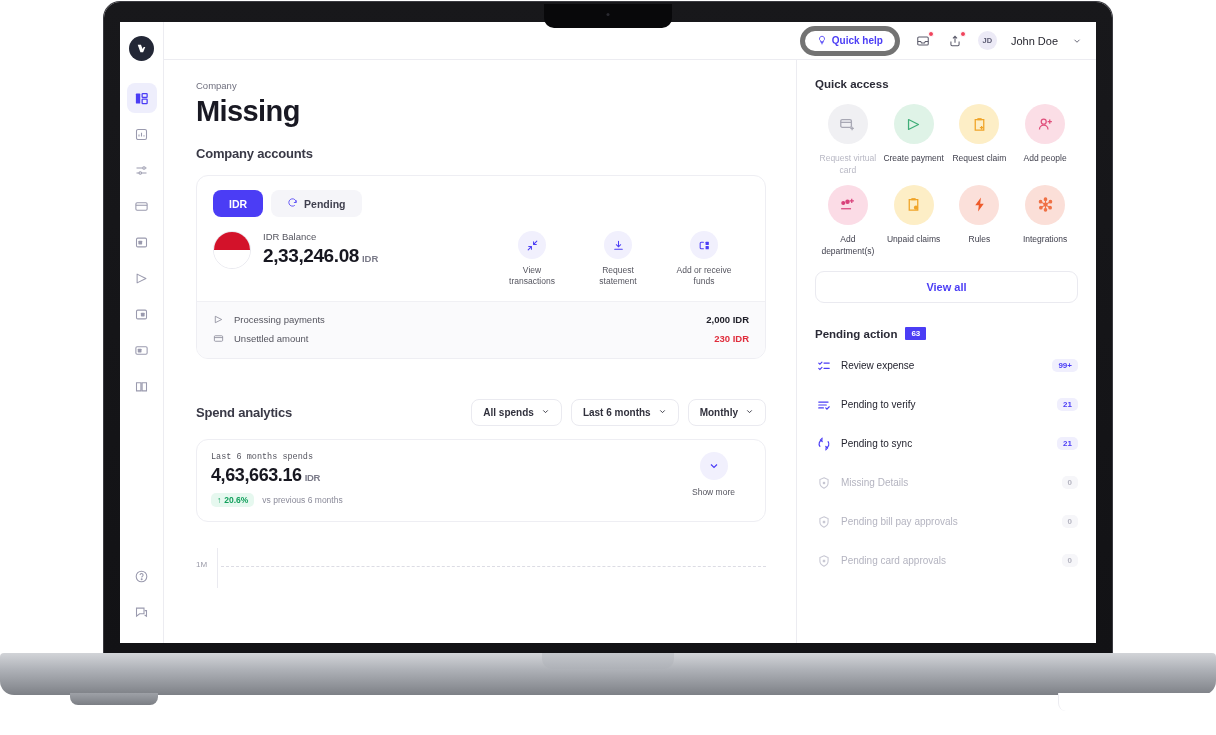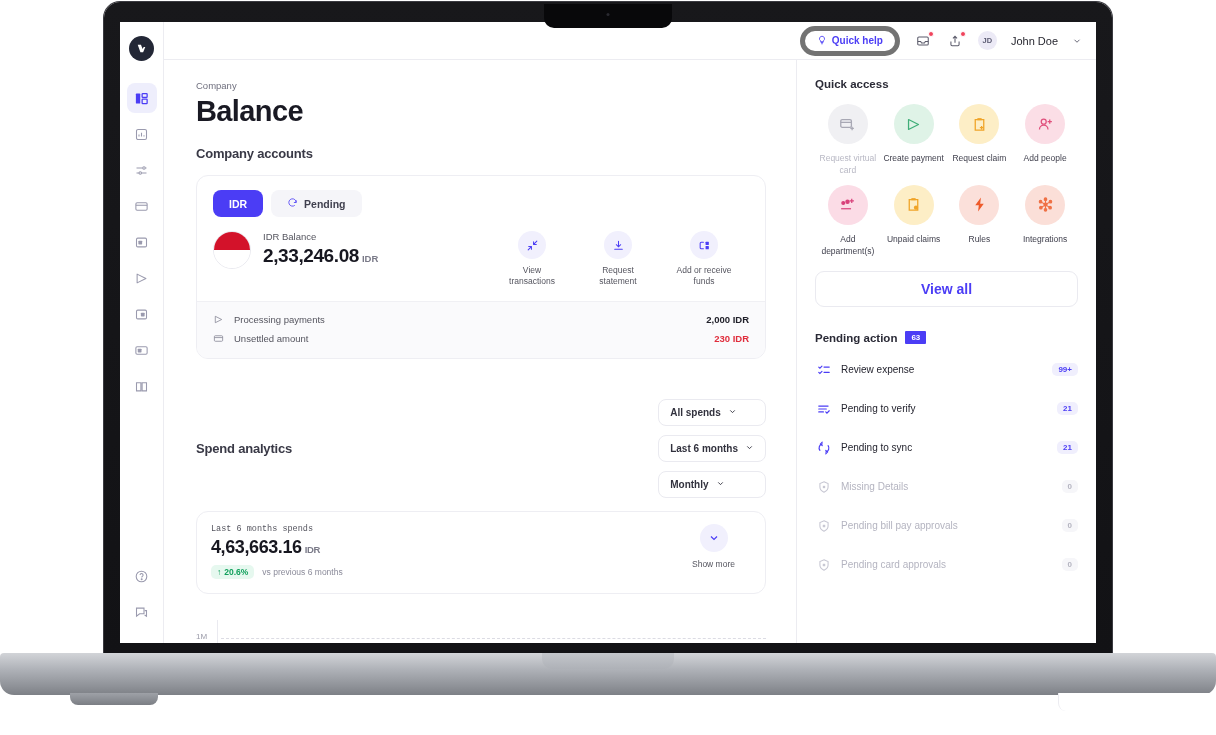--- a/index.html
+++ b/index.html
@@ -155,21 +155,21 @@
   .act .lbl { font-size:8.5px; color:#55555f; text-align:center; line-height:1.3; }
 
   .subrows { background:#fafafc; border-radius:0 0 11px 11px; border-top:1px solid #f0f0f4; padding: 8px 16px 10px 16px;}
   .subrow { display:flex; align-items:center; padding:4px 0; }
   .subrow .ic { width:14px; color:#8a8a99; display:flex; align-items:center; margin-right:7px;}
   .subrow .nm { font-size:9.5px; color:#55555f; }
   .subrow .vl { margin-left:auto; font-size:9.5px; font-weight:700; color:#20202a; }
   .subrow .vl.neg { color:#e02d3c; }
 
   .spend-head { display:flex; align-items:center; margin-top: 40px; }
-  .filters { margin-left:auto; display:flex; gap:9px;flex-direction:column; }
+  .filters { margin-left:auto; display:flex; gap:9px; }
   .filter {
     border:1px solid #eaeaf0; border-radius:8px; background:#fff;
     padding:7px 11px; font-size:10px; color:#31313d; font-weight:600;
     display:flex; align-items:center; gap:7px; cursor:pointer;
   }
 
   .spend-card {
     margin-top:13px; border:1px solid #eeeef3; border-radius:12px; background:#fff;
     padding: 12px 16px 14px 14px; display:flex; align-items:flex-start; min-height:72px;
   }
@@ -197,21 +197,21 @@
 
   .qa-grid { display:grid; grid-template-columns: repeat(4, 1fr); row-gap:8px; }
   .qa { display:flex; flex-direction:column; align-items:center; cursor:pointer; }
   .qa .circle { width:40px;height:40px;border-radius:50%; display:flex;align-items:center;justify-content:center; margin-bottom:8px;}
   .qa .lbl { font-size:8.5px; color:#41414e; text-align:center; line-height:1.45; }
   .qa.disabled .lbl { color:#b8b8c4; }
 
   .viewall {
     margin-top:14px; width:100%; border:1px solid #eaeaf0; border-radius:9px;
     background:#fff; padding:9px 16px; text-align:center;
-    font-size:14px; color:#4b3df5; font-weight:600; cursor:pointer;
+    font-size:11px; color:#4b3df5; font-weight:600; cursor:pointer;
   }
 
   .pending-head { display:flex; align-items:center; gap:8px; margin-top:24px; margin-bottom:6px;}
   .pending-head .t { font-size:11.5px; font-weight:700; color:#2a2a36; }
   .pending-head .badge { background:#4b3df5; color:#fff; font-size:8px; font-weight:700; border-radius:1px; padding:2px 6px;}
 
   .pa { display:flex; align-items:center; height:39px; cursor:pointer; }
   .pa .ic { width:18px; display:flex; align-items:center; justify-content:center; color:#4b3df5; margin-right:8px; }
   .pa .nm { font-size:10px; color:#24242f; }
   .pa .ct { margin-left:auto; background:#f0effd; color:#4b3df5; font-size:8px; font-weight:700; border-radius:5px; padding:2px 6px; }
@@ -345,21 +345,21 @@
                   <path d="M6 9l6 6 6-6"></path>
                 </svg>
             </span>
           </div>
 
           <div class="content">
 
             <div class="center">
 
               <div class="crumb">Company</div>
-              <div class="page-title">Balance</div>
+              <div class="page-title">Missing</div>
               <div class="section-title">Company accounts</div>
 
               <div class="card">
 
                 <div class="seg-row">
                   <div class="seg active">
                     <span>IDR</span>
                   </div>
                   <div class="seg idle">
                     <span>

